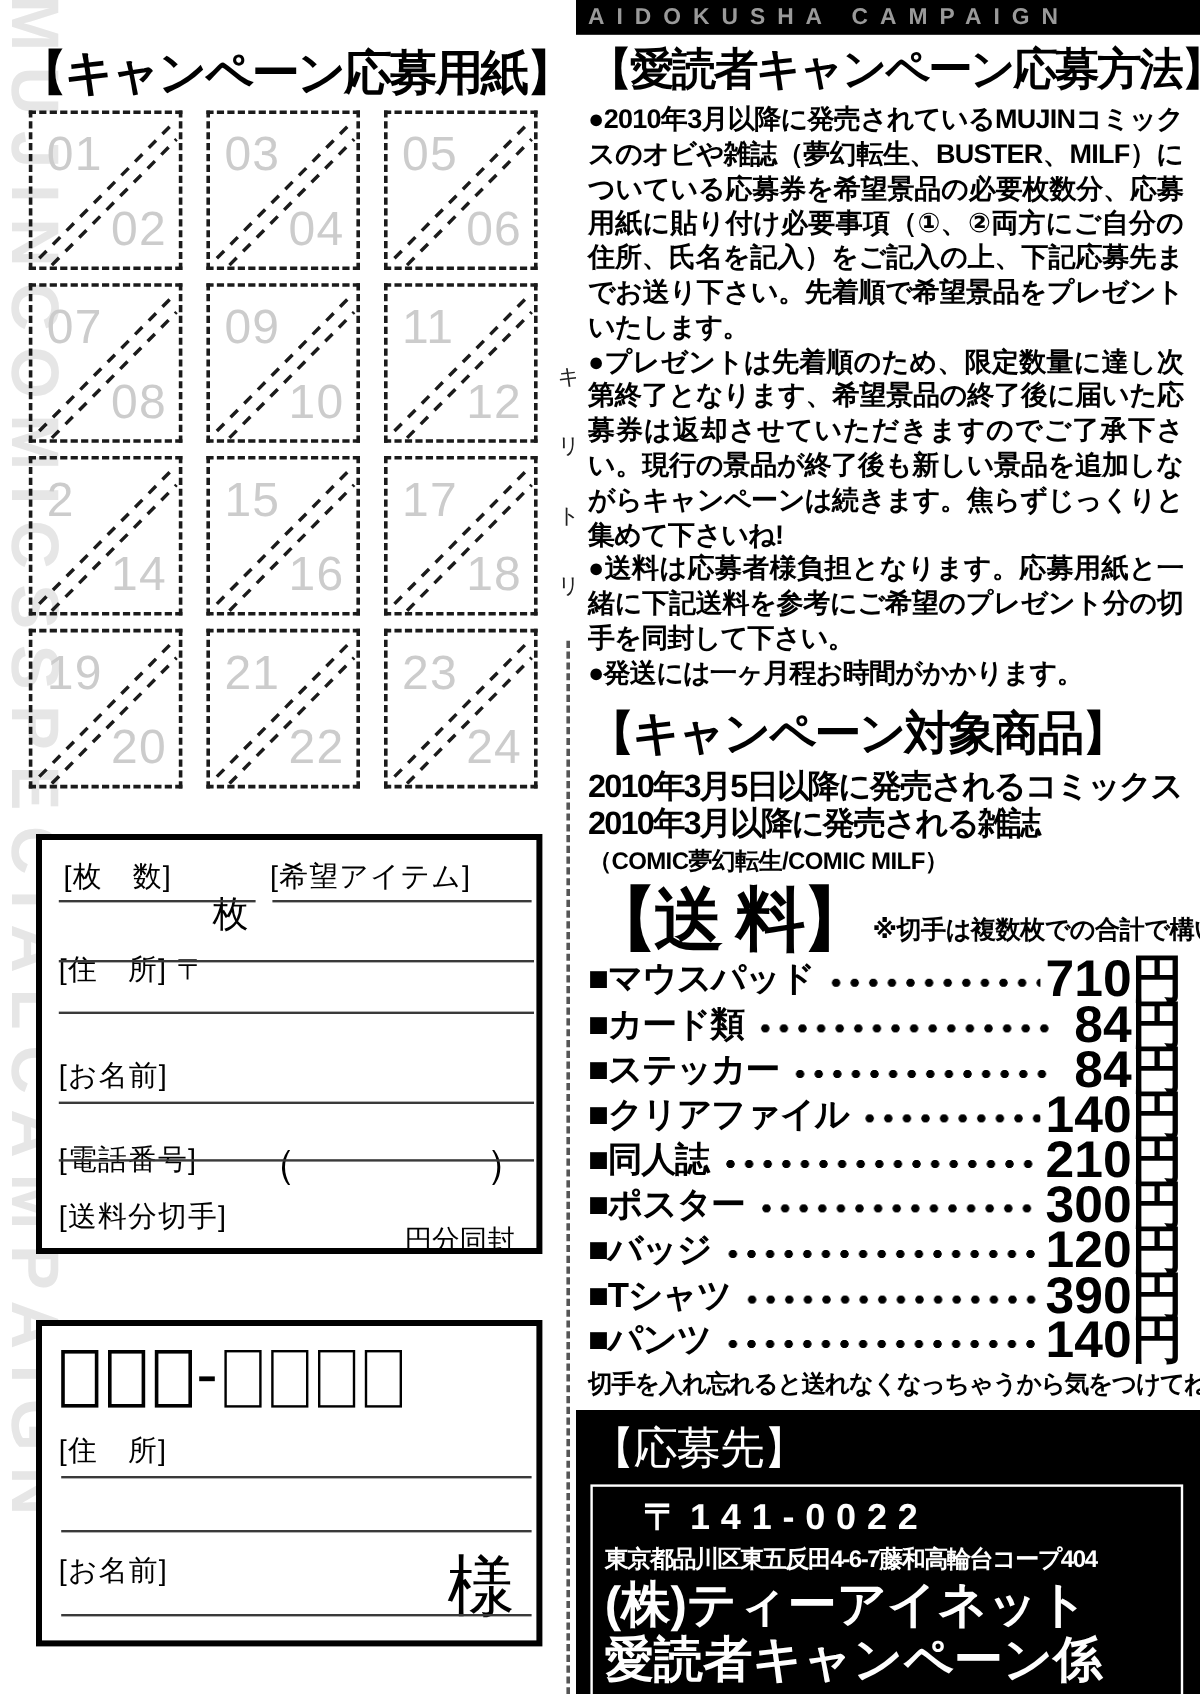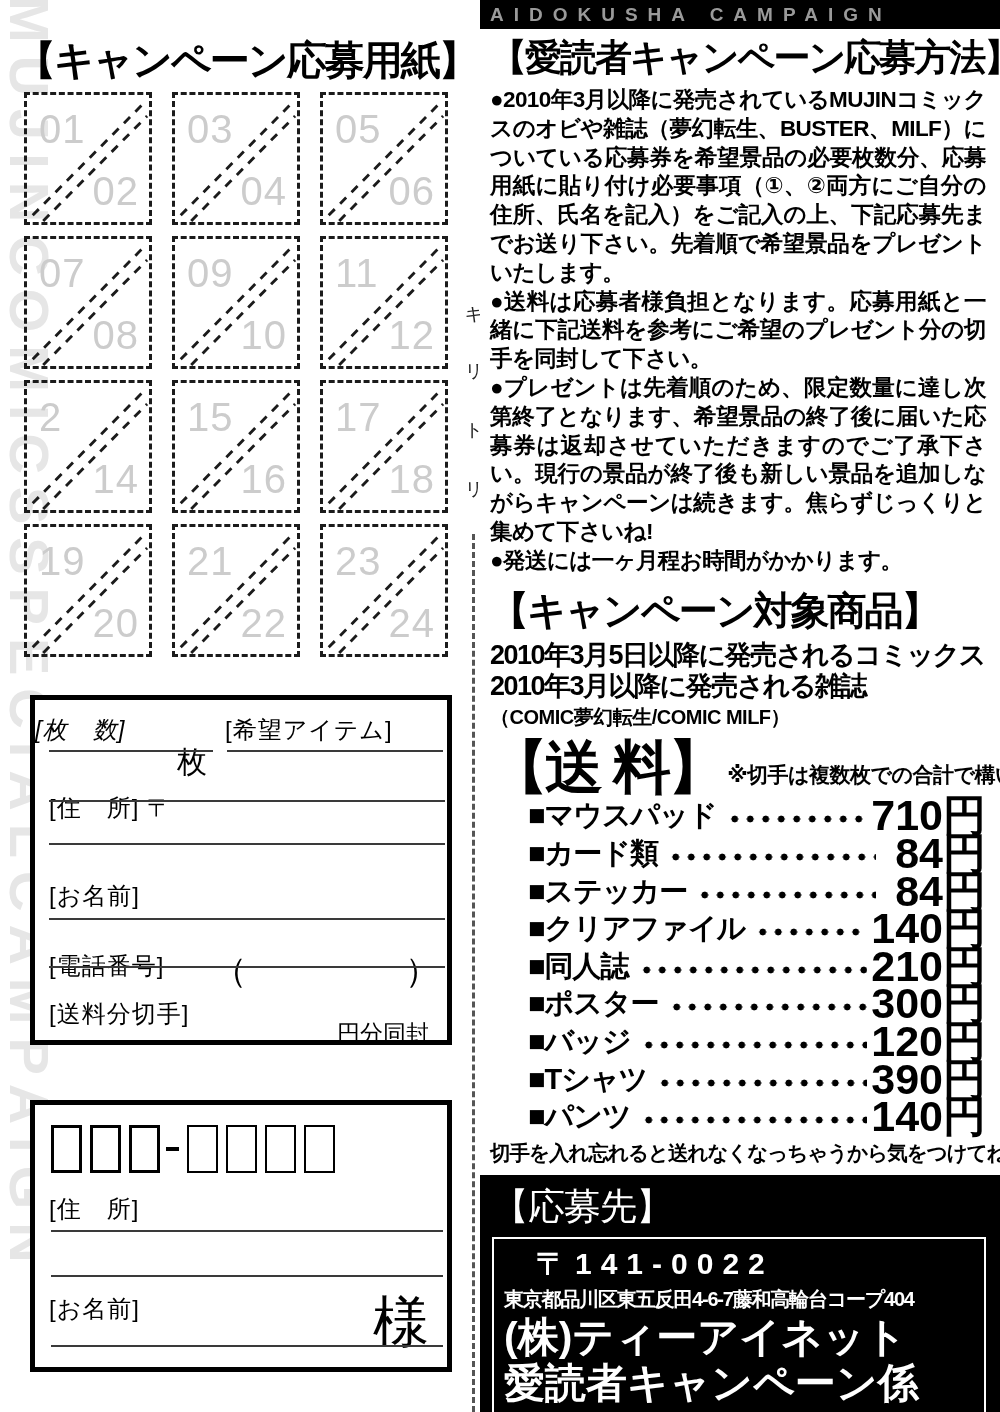--- a/index.html
+++ b/index.html
@@ -62,21 +62,21 @@
   }
   .r-inner { padding:3px 14px 0 10px; }
   .h-howto { font-size:37px; font-weight:900; letter-spacing:-2px; white-space:nowrap; margin:1px 0 3px; }
   .para { font-size:22.5px; font-weight:bold; text-align:justify; line-height:1.28; letter-spacing:-0.6px; }
   .h-target { font-size:39px; font-weight:900; letter-spacing:-2px; white-space:nowrap; margin:8px 0 2px; }
   .prod { font-size:27px; font-weight:900; letter-spacing:-1.5px; line-height:1.17; white-space:nowrap; }
   .prod-note { font-size:20px; font-weight:bold; letter-spacing:-0.5px; margin-top:1px; }
   .ship-head { display:flex; align-items:flex-end; margin-top:6px; }
   .ship-title { font-size:58px; font-weight:900; letter-spacing:-3px; white-space:nowrap; line-height:1.05; }
   .ship-note { font-size:21px; font-weight:bold; padding:0 0 9px 4px; letter-spacing:-0.5px; white-space:nowrap; }
-  .price-row { display:flex; align-items:center; height:37.6px;margin-left:38px; }
+  .price-row { display:flex; align-items:center; height:37.6px; }
   .pl { font-size:29px; font-weight:900; letter-spacing:-1px; white-space:nowrap; }
   .dots { flex:1; height:10px; margin:6px 4px 0 8px;
           background-image:radial-gradient(circle,#000 3.2px,transparent 3.7px);
           background-size:15.5px 10px; background-repeat:repeat-x; background-position:2px center; }
   .pv { font-size:43px; font-weight:900; min-width:106px; text-align:right; white-space:nowrap; }
   .caution { font-size:20.5px; font-weight:900; letter-spacing:-1px; white-space:nowrap; margin-top:3px; }
   .dest { position:absolute; left:0; right:0; bottom:0; height:237px; background:#000; color:#fff; padding:5px 14px 0 12px; }
   .dest-title { font-size:37px; font-weight:400; letter-spacing:-1px; margin:2px 0 5px; }
   .dest-box { border:2px solid #fff; padding:5px 10px 8px; }
   .d-postal { font-size:30px; font-weight:bold; letter-spacing:9px; white-space:nowrap;margin-left:32px; }
@@ -183,21 +183,21 @@
     <svg viewBox="0 0 128 133">
         <line x1="6" y1="126" x2="120" y2="11" stroke="#1b1b1b" stroke-width="3" stroke-dasharray="9 8"></line>
         <line x1="17" y1="132" x2="126" y2="22" stroke="#1b1b1b" stroke-width="3" stroke-dasharray="9 8"></line>
       </svg>
     <span class="tnum tl">23</span>
     <span class="tnum br">24</span>
   </div>
 </div>
 
 <div class="formbox f1">
-  <span class="flabel" style="left:0; top:14px;font-style:italic;">[枚　数]</span>
+  <span class="flabel" style="left:18px; top:14px;">[枚　数]</span>
   <span class="flabel" style="left:190px; top:14px;">[希望アイテム]</span>
   <span class="unit" style="left:142px; top:42px;">枚</span>
   <div class="u" style="left:14px; top:50px; width:164px;"></div>
   <div class="u" style="left:192px; top:50px; width:216px;"></div>
 
   <span class="flabel" style="left:14px; top:92px;">[住　所] 〒</span>
   <div class="u" style="left:14px; top:100px; width:396px;"></div>
   <div class="u" style="left:14px; top:143px; width:396px;"></div>
 
   <span class="flabel" style="left:14px; top:180px;">[お名前]</span>
@@ -231,22 +231,22 @@
 </div>
 
 <div class="kiritori">キリトリ</div>
 <div class="vcut"></div>
 
 <div class="r-col">
   <div class="banner">AIDOKUSHA CAMPAIGN</div>
   <div class="r-inner">
     <div class="h-howto">【愛読者キャンペーン応募方法】</div>
     <p class="para">●2010年3月以降に発売されているMUJINコミックスのオビや雑誌（夢幻転生、BUSTER、MILF）についている応募券を希望景品の必要枚数分、応募用紙に貼り付け必要事項（①、②両方にご自分の住所、氏名を記入）をご記入の上、下記応募先までお送り下さい。先着順で希望景品をプレゼントいたします。</p>
+    <p class="para">●プレゼントは先着順のため、限定数量に達し次第終了となります、希望景品の終了後に届いた応募券は返却させていただきますのでご了承下さい。現行の景品が終了後も新しい景品を追加しながらキャンペーンは続きます。焦らずじっくりと集めて下さいね!</p>
     <p class="para">●送料は応募者様負担となります。応募用紙と一緒に下記送料を参考にご希望のプレゼント分の切手を同封して下さい。</p>
-    <p class="para">●プレゼントは先着順のため、限定数量に達し次第終了となります、希望景品の終了後に届いた応募券は返却させていただきますのでご了承下さい。現行の景品が終了後も新しい景品を追加しながらキャンペーンは続きます。焦らずじっくりと集めて下さいね!</p>
     <p class="para">●発送には一ヶ月程お時間がかかります。</p>
 
     <div class="h-target">【キャンペーン対象商品】</div>
     <div class="prod">2010年3月5日以降に発売されるコミックス</div>
     <div class="prod">2010年3月以降に発売される雑誌</div>
     <div class="prod-note">（COMIC夢幻転生/COMIC MILF）</div>
 
     <div class="ship-head">
       <div class="ship-title">【送 料】</div>
       <div class="ship-note">※切手は複数枚での合計で構いません。</div>

